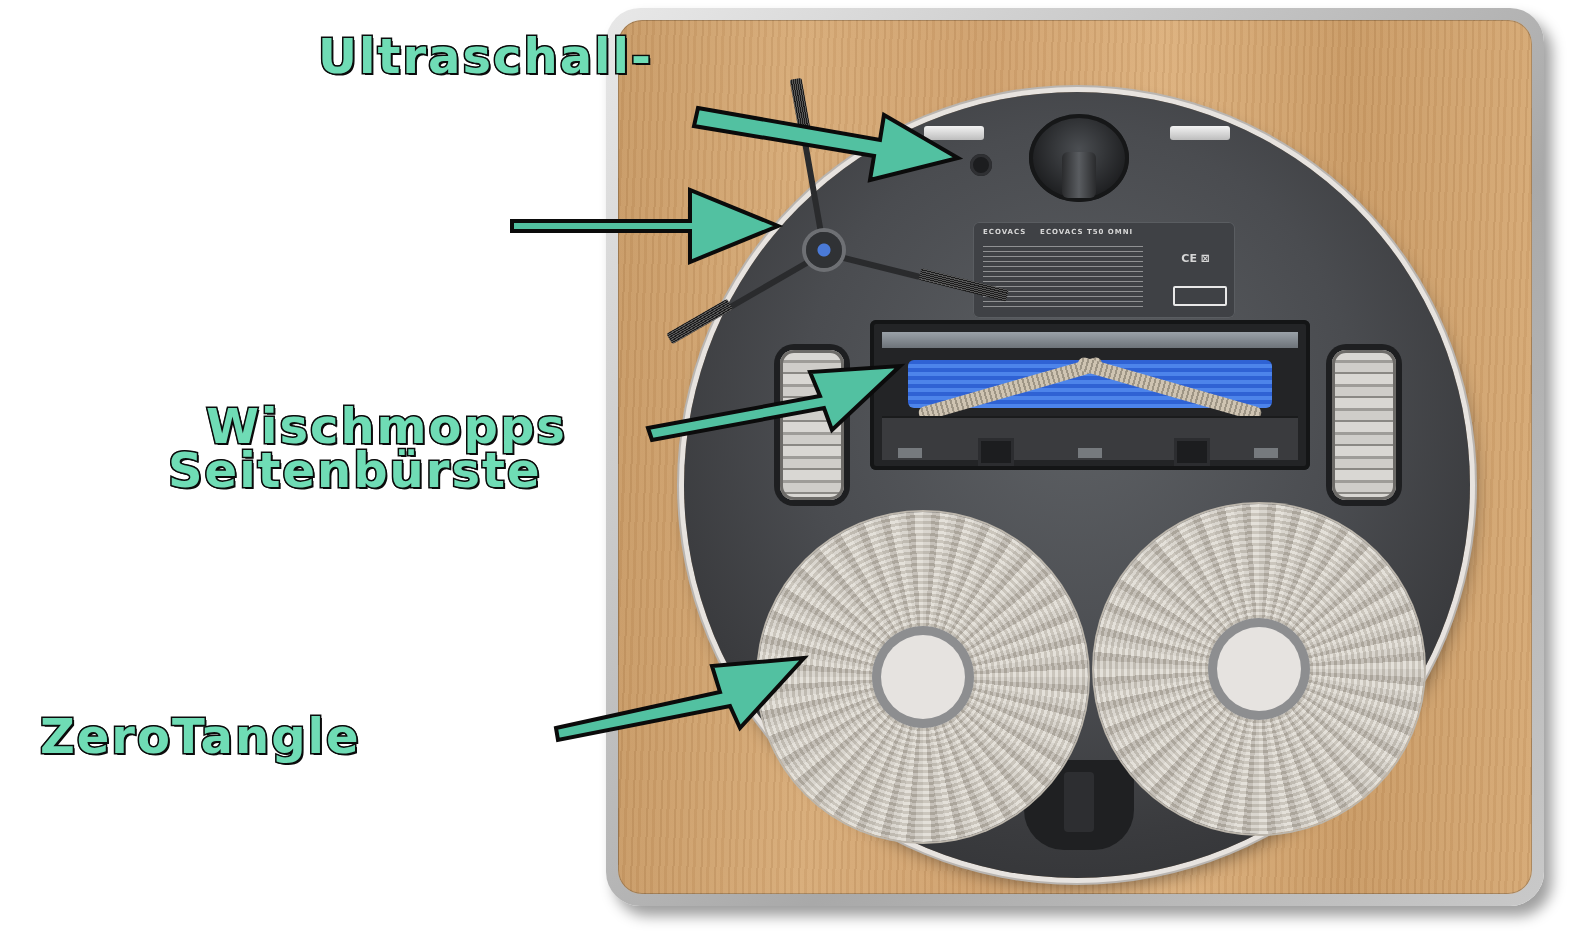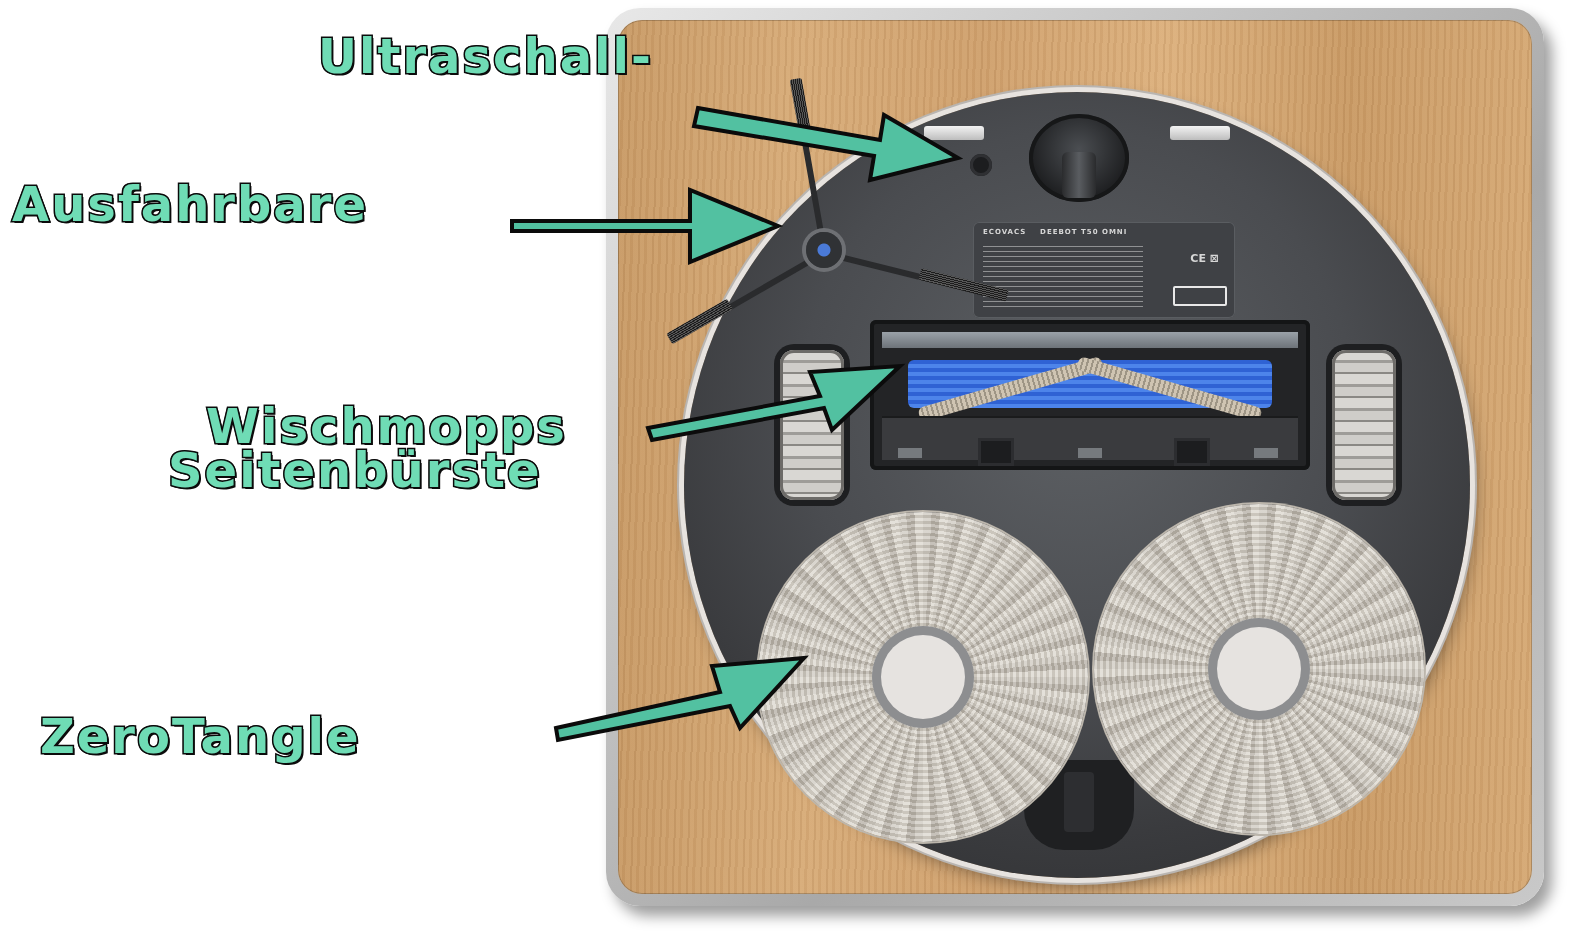--- a/index.html
+++ b/index.html
@@ -52,21 +52,21 @@
     border-radius: 6px; background: #3f4145; box-shadow: inset 0 0 0 1px #5a5d61;
     color: #d7d7d7; font-family: "DejaVu Sans", sans-serif;
   }
   .label-brand {
     position: absolute; left: 10px; top: 6px; font-size: 7px; letter-spacing: 1px; font-weight: bold;
   }
   .label-lines {
     position: absolute; left: 10px; top: 24px; width: 160px; height: 62px;
     background: repeating-linear-gradient(180deg, rgba(210,210,210,0.55) 0 1px, transparent 1px 5px);
   }
-  .label-marks { position: absolute; right: 16px; top: 30px; font-size: 11px; font-weight: bold; }
+  .label-marks { position: absolute; right: 25px; top: 30px; font-size: 11px; font-weight: bold; }
   .label-box {
     position: absolute; right: 8px; bottom: 12px; width: 50px; height: 16px;
     border: 2px solid #e8e8e8; border-radius: 2px;
   }
   .side-brush-hub {
     position: absolute; left: 122px; top: 140px; width: 36px; height: 36px; border-radius: 50%;
     background: radial-gradient(circle, #4a7ad8 0 6px, #303235 7px 100%);
     box-shadow: 0 0 0 4px #6e7074;
   }
   .brush-arm {
@@ -149,21 +149,21 @@
       <div class="bumper-light" style="left:240px;top:34px;"></div>
       <div class="bumper-light" style="left:486px;top:34px;"></div>
       <div class="caster-well">
         <div class="caster-wheel"></div>
       </div>
       <div class="sensor-hole" style="left:286px;top:62px;"></div>
       <div class="label-plate">
         <div class="label-brand">
           <span>ECOVACS</span>
           <span>&nbsp;&nbsp;</span>
-          <span>DEEBOT T50 OMNI</span>
+          <span>ECOVACS T50 OMNI</span>
         </div>
         <div class="label-lines"></div>
         <div class="label-marks">CE ⊠</div>
         <div class="label-box"></div>
       </div>
 
       <div class="brush-arm" style="left:140px;top:155px;width:120px;transform:rotate(-100deg);"></div>
       <div class="brush-bristles" style="left:122px;top:40px;width:60px;transform:rotate(-100deg);"></div>
       <div class="brush-arm" style="left:140px;top:158px;width:110px;transform:rotate(150deg);"></div>
       <div class="brush-bristles" style="left:46px;top:206px;width:70px;transform:rotate(150deg);"></div>
@@ -210,21 +210,20 @@
     <polygon points="648,428 820,396 810,372 900,366 832,430 824,408 652,440"></polygon>
 
     <polygon points="556,728 720,692 712,666 804,658 740,728 730,706 558,740"></polygon>
   </g>
 </svg>
 
 <div class="callout" style="left:318px;top:34px;text-align:center;">
   <span class="line">Ultraschall-</span>
 </div>
 <div class="callout" style="left:6px;top:182px;">
-  <span class="line" style="padding-left:6px;">Ausfahrbare</span>
 </div>
 <div class="callout" style="left:168px;top:404px;">
   <span class="line" style="padding-left:38px;">Wischmopps</span>
   <span class="line">Seitenbürste</span>
 </div>
 <div class="callout" style="left:40px;top:714px;">
   <span class="line">ZeroTangle</span>
 </div>
 
 </body></html>

